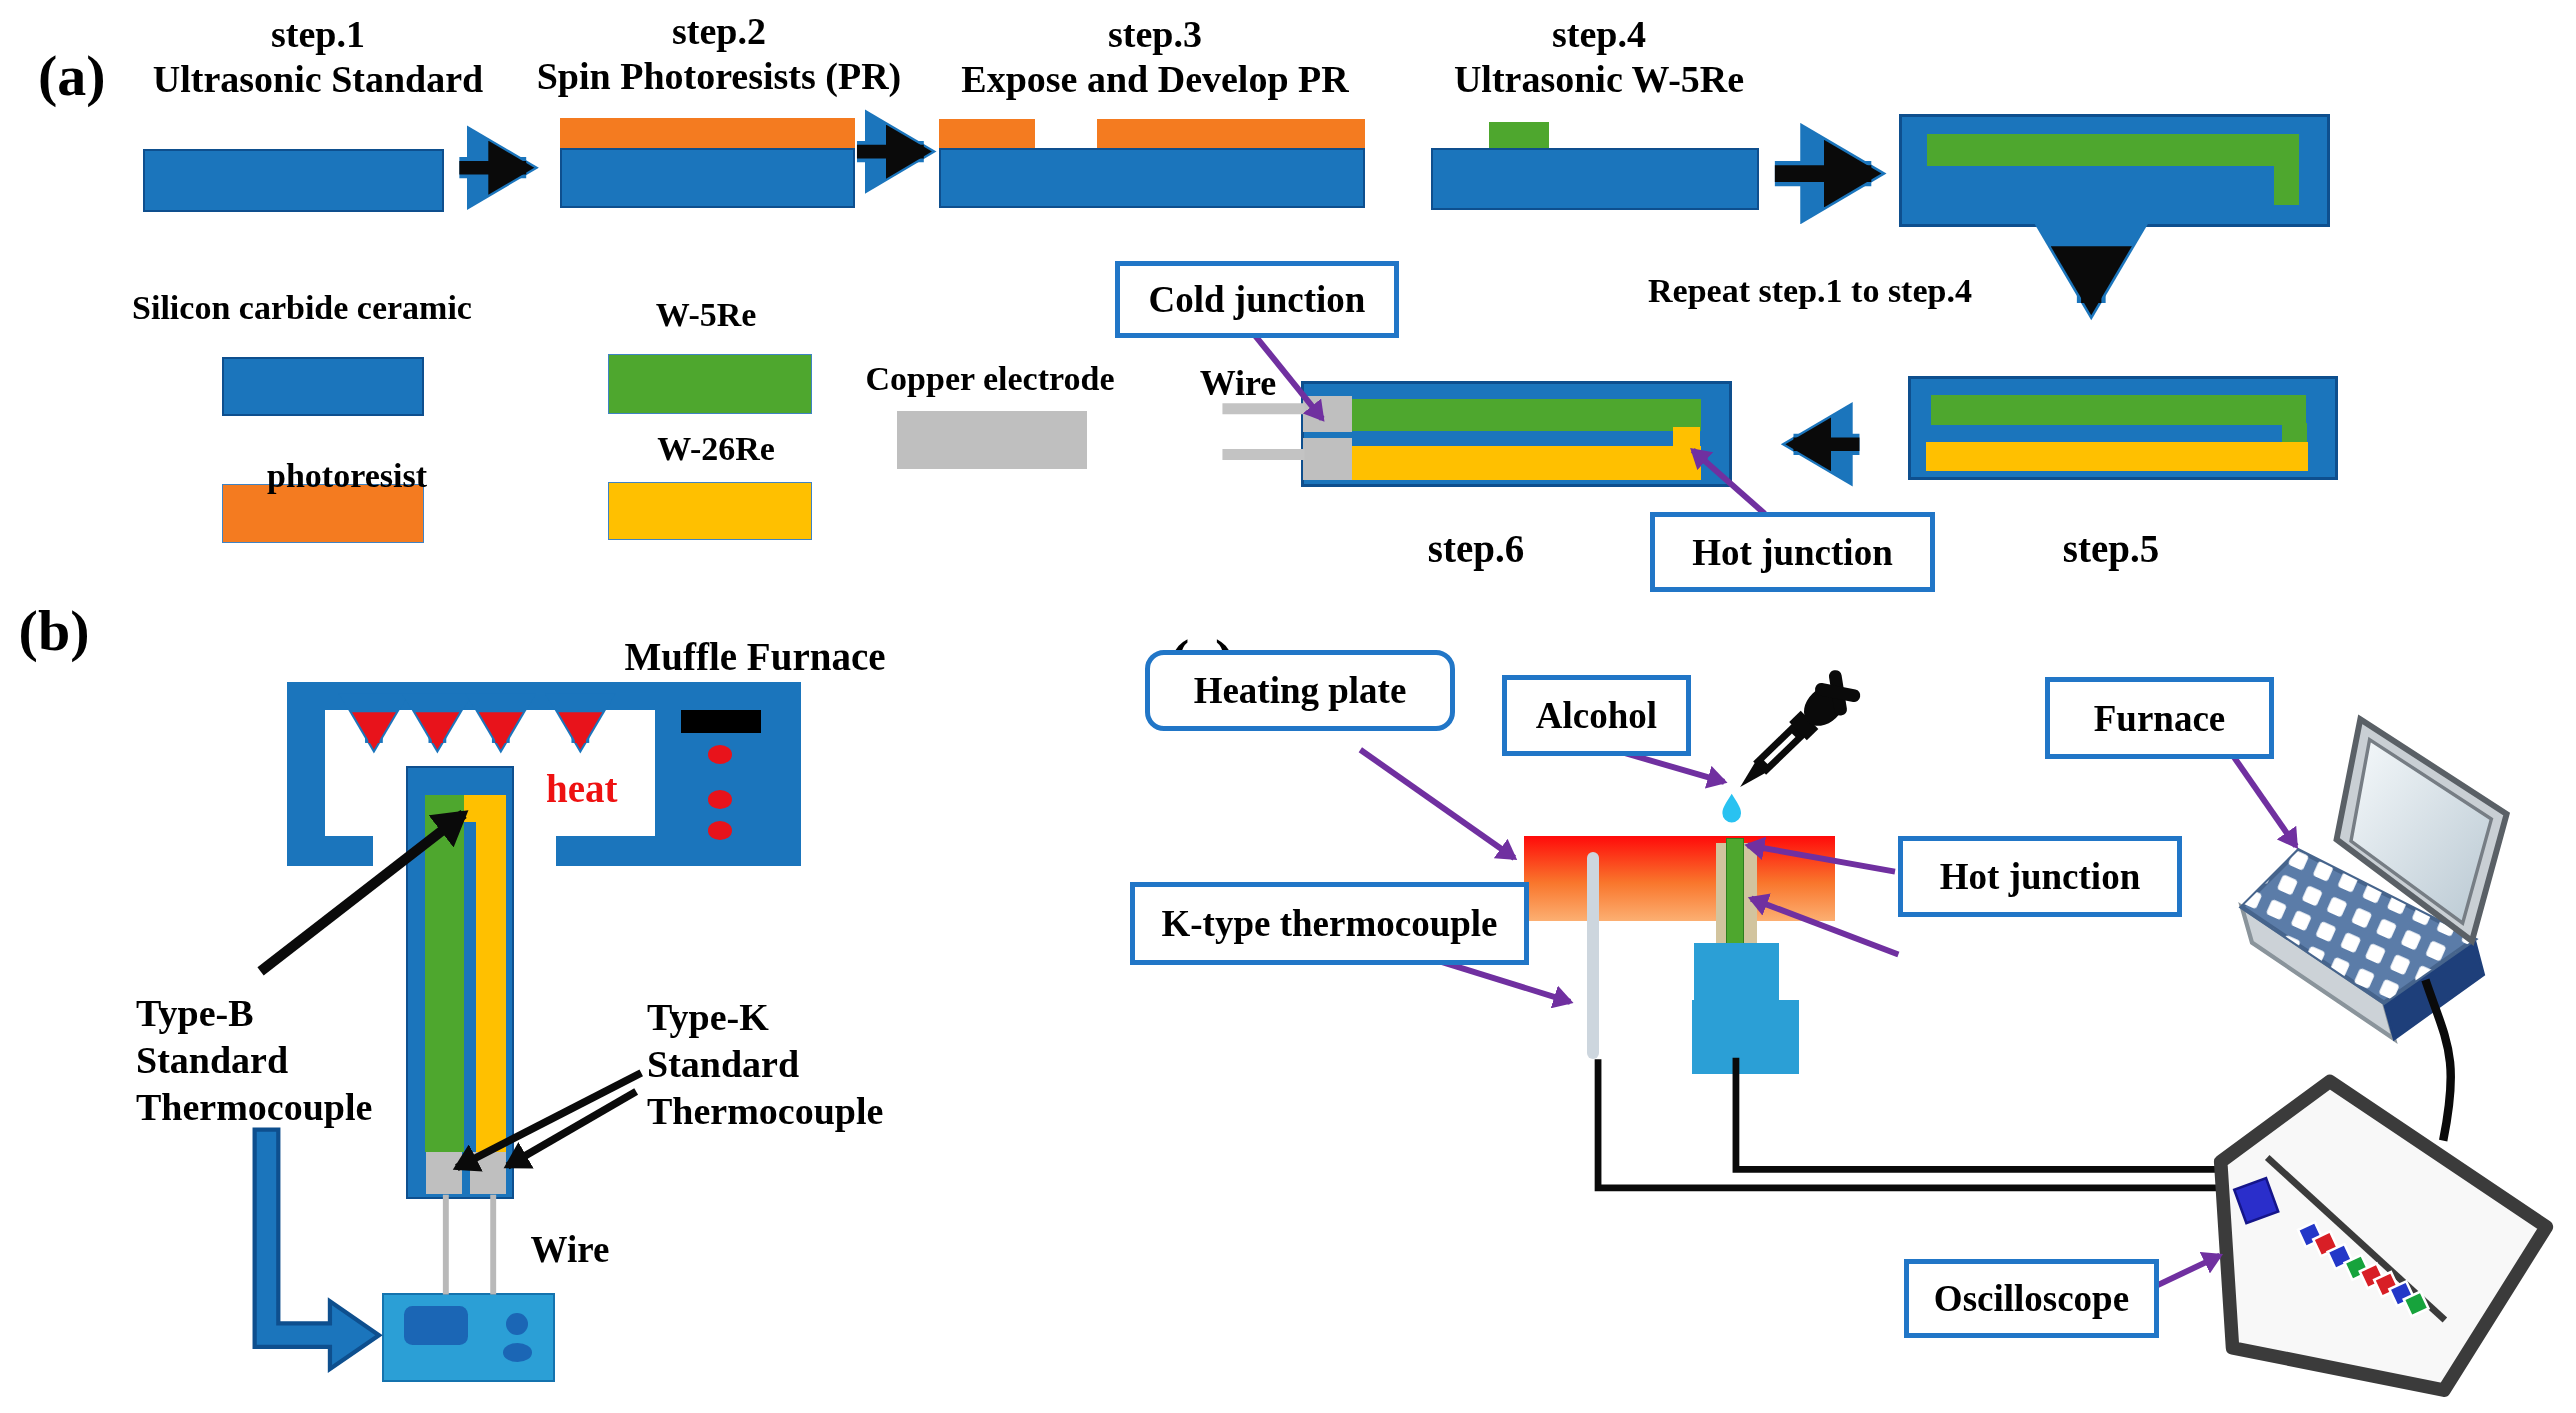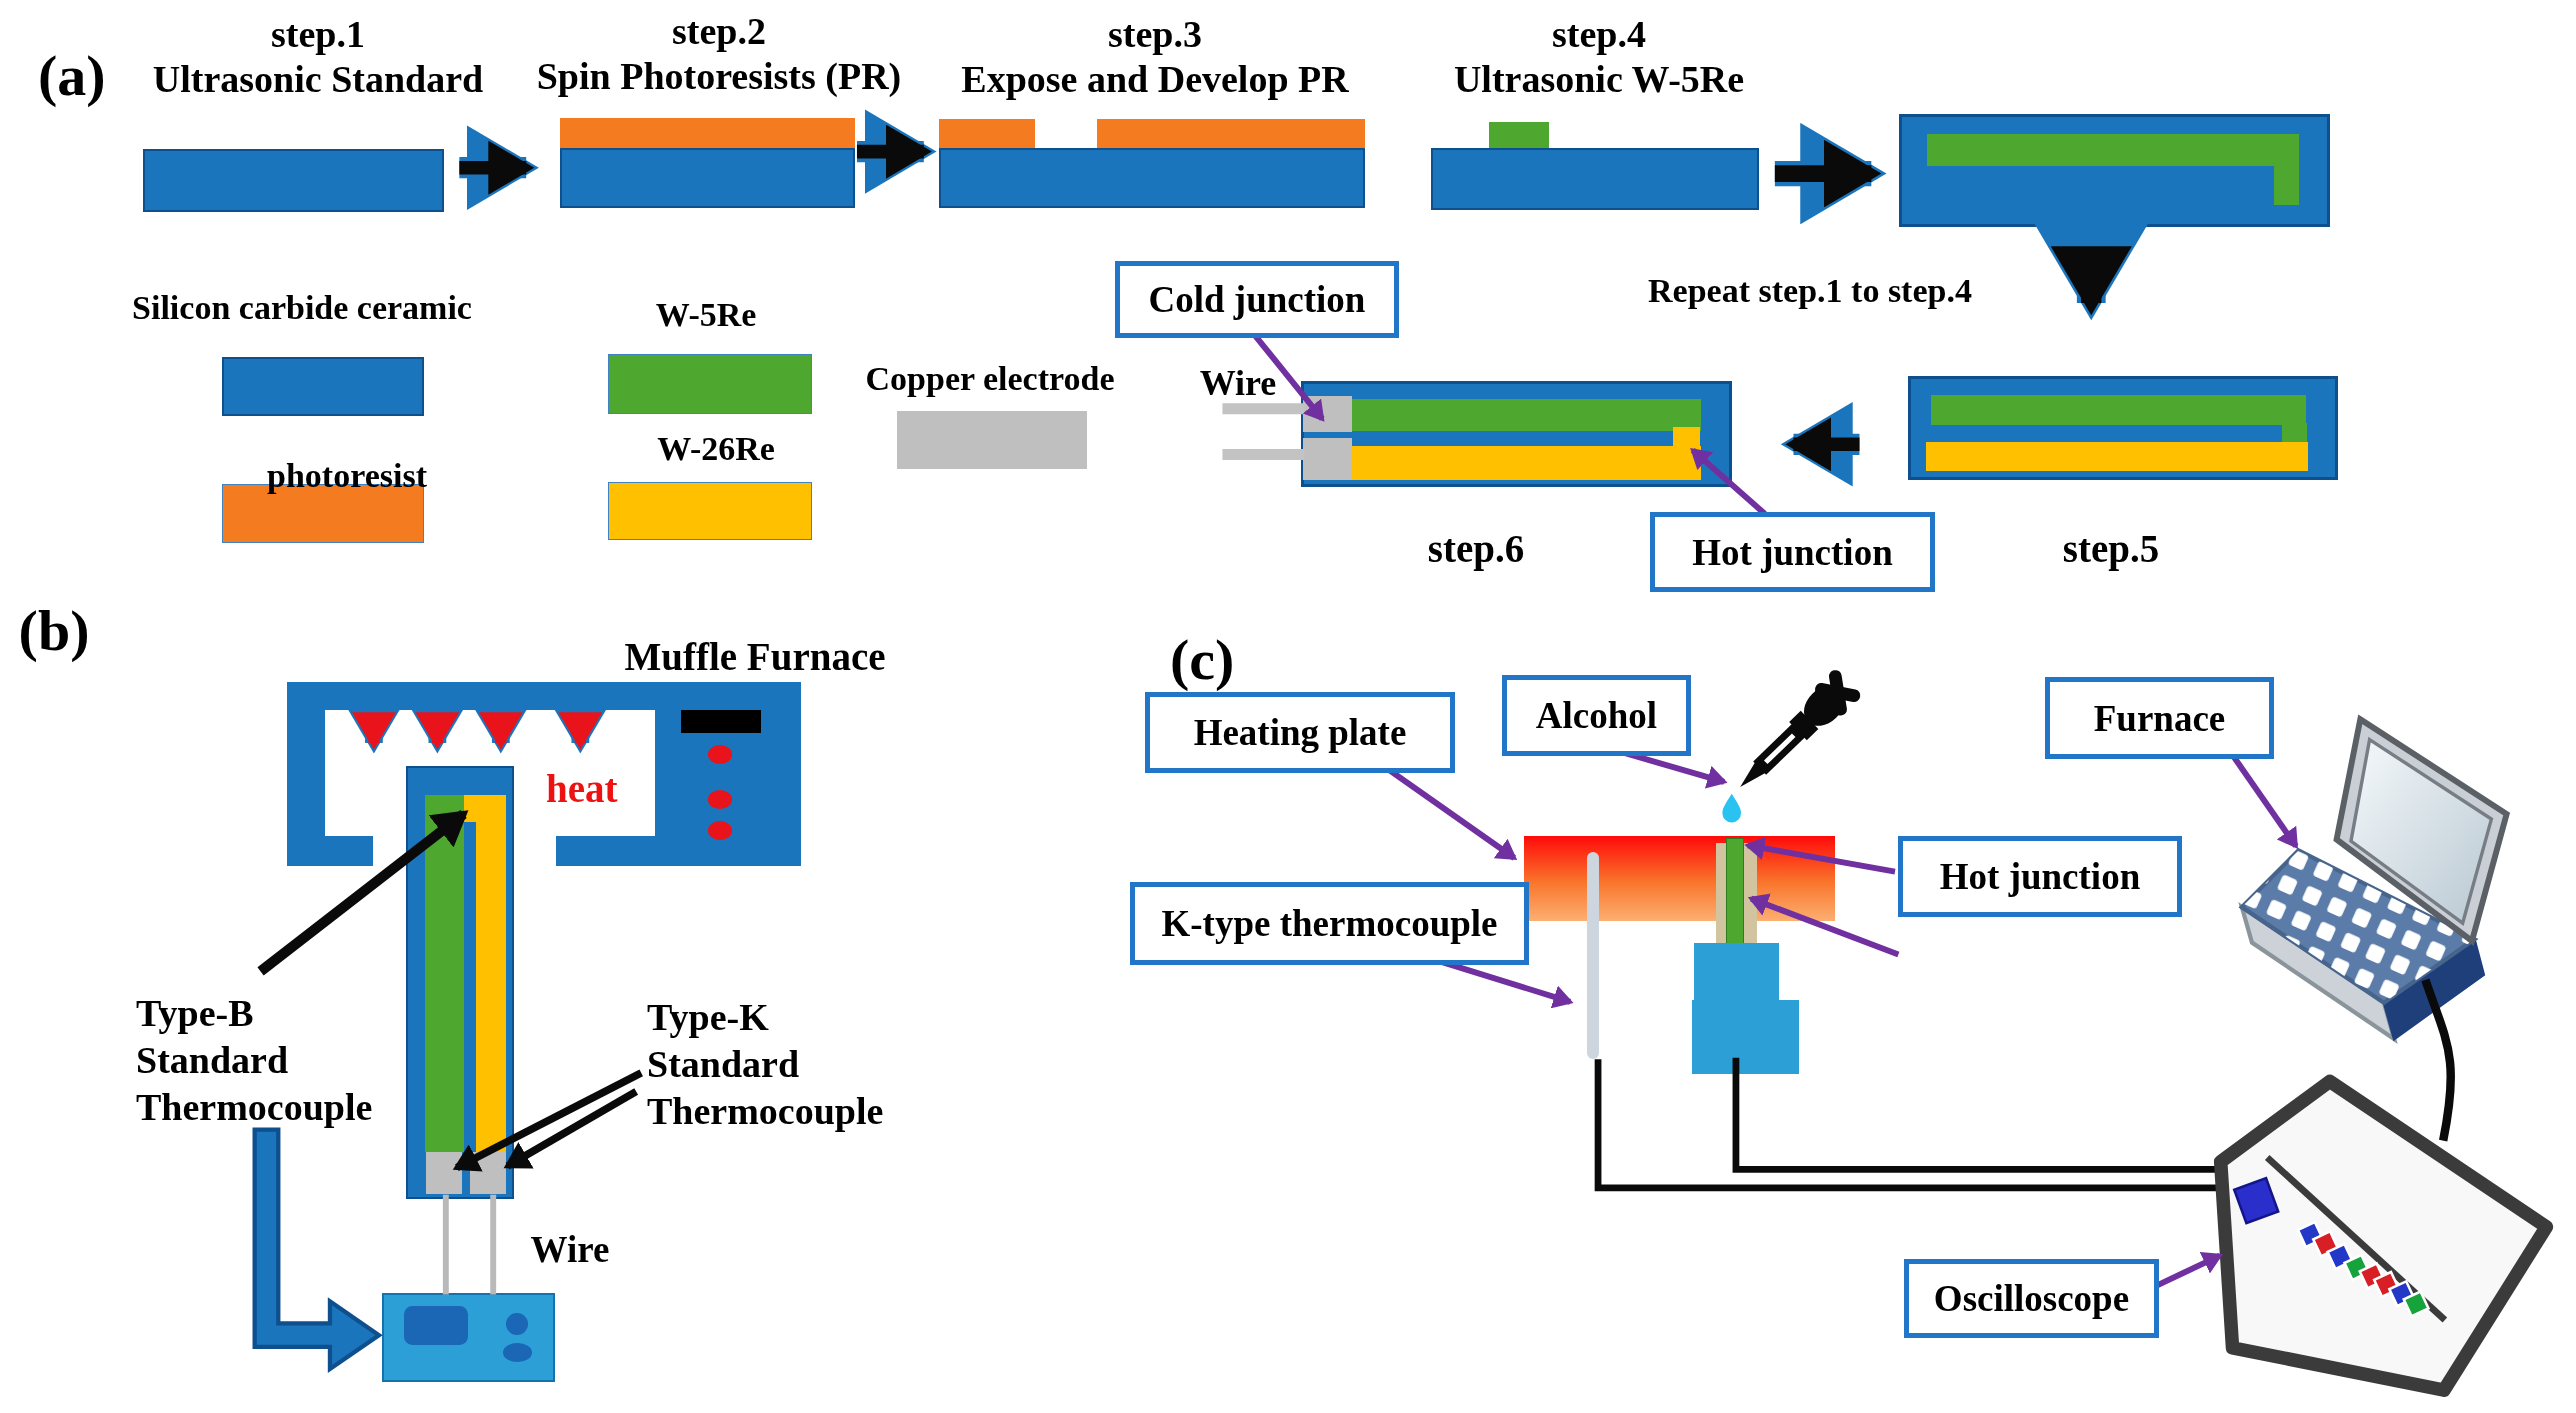--- a/index.html
+++ b/index.html
@@ -261,21 +261,21 @@
     <line x1="1682" y1="1130" x2="1856" y2="1184" stroke="#7030a0" stroke-width="7" marker-end="url(#mkPurple)"></line>
     <line x1="2240" y1="1030" x2="2066" y2="999" stroke="#7030a0" stroke-width="7" marker-end="url(#mkPurple)"></line>
     <line x1="2244" y1="1128" x2="2070" y2="1062" stroke="#7030a0" stroke-width="7" marker-end="url(#mkPurple)"></line>
     <line x1="2636" y1="888" x2="2714" y2="1000" stroke="#7030a0" stroke-width="7" marker-end="url(#mkPurple)"></line>
     <line x1="2548" y1="1520" x2="2624" y2="1484" stroke="#7030a0" stroke-width="7" marker-end="url(#mkPurple)"></line>
   </svg>
 
   <div class="boxlbl" style="left:1115px; top:261px; width:274px; height:67px;">Cold junction</div>
   <div class="boxlbl" style="left:1650px; top:512px; width:275px; height:70px;">Hot junction</div>
 
-  <div class="boxlbl" style="left:1145px; top:692px; width:300px; height:71px;">Heating plate</div>
+  <div class="boxlbl" style="left:1145px; top:650px; width:300px; height:71px;border-radius:19px;">Heating plate</div>
   <div class="boxlbl" style="left:1502px; top:675px; width:179px; height:71px;">Alcohol</div>
   <div class="boxlbl" style="left:2045px; top:677px; width:219px; height:72px;">Furnace</div>
   <div class="boxlbl" style="left:1130px; top:882px; width:389px; height:73px;">K-type thermocouple</div>
   <div class="boxlbl" style="left:1898px; top:836px; width:274px; height:71px;">Hot junction</div>
   <div class="boxlbl" style="left:1904px; top:1259px; width:245px; height:69px;">Oscilloscope</div>
 
 </div>
 
 
 </body></html>

